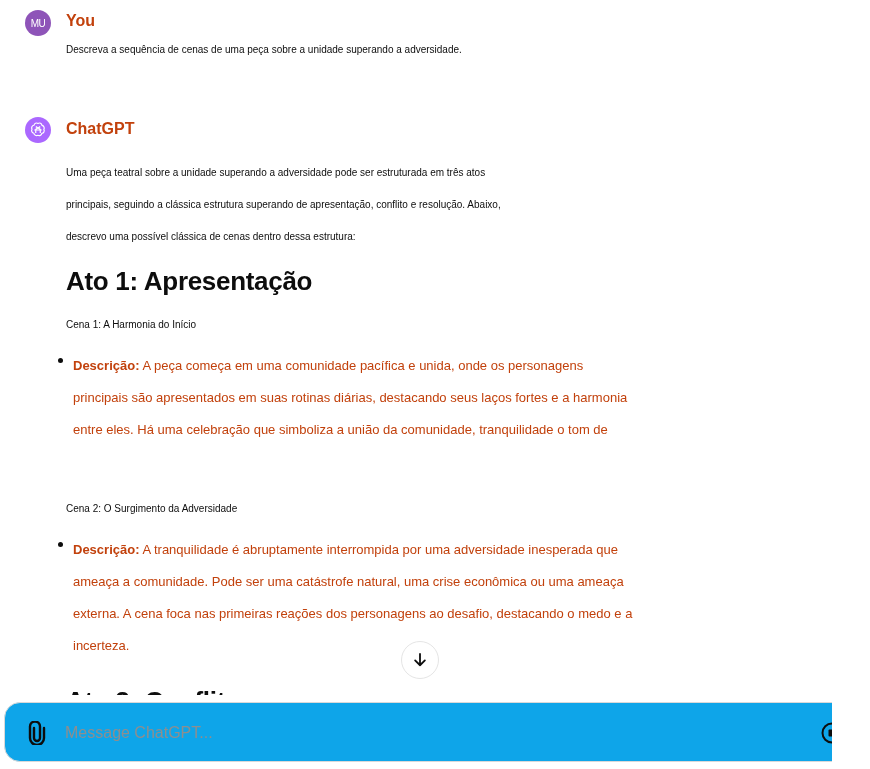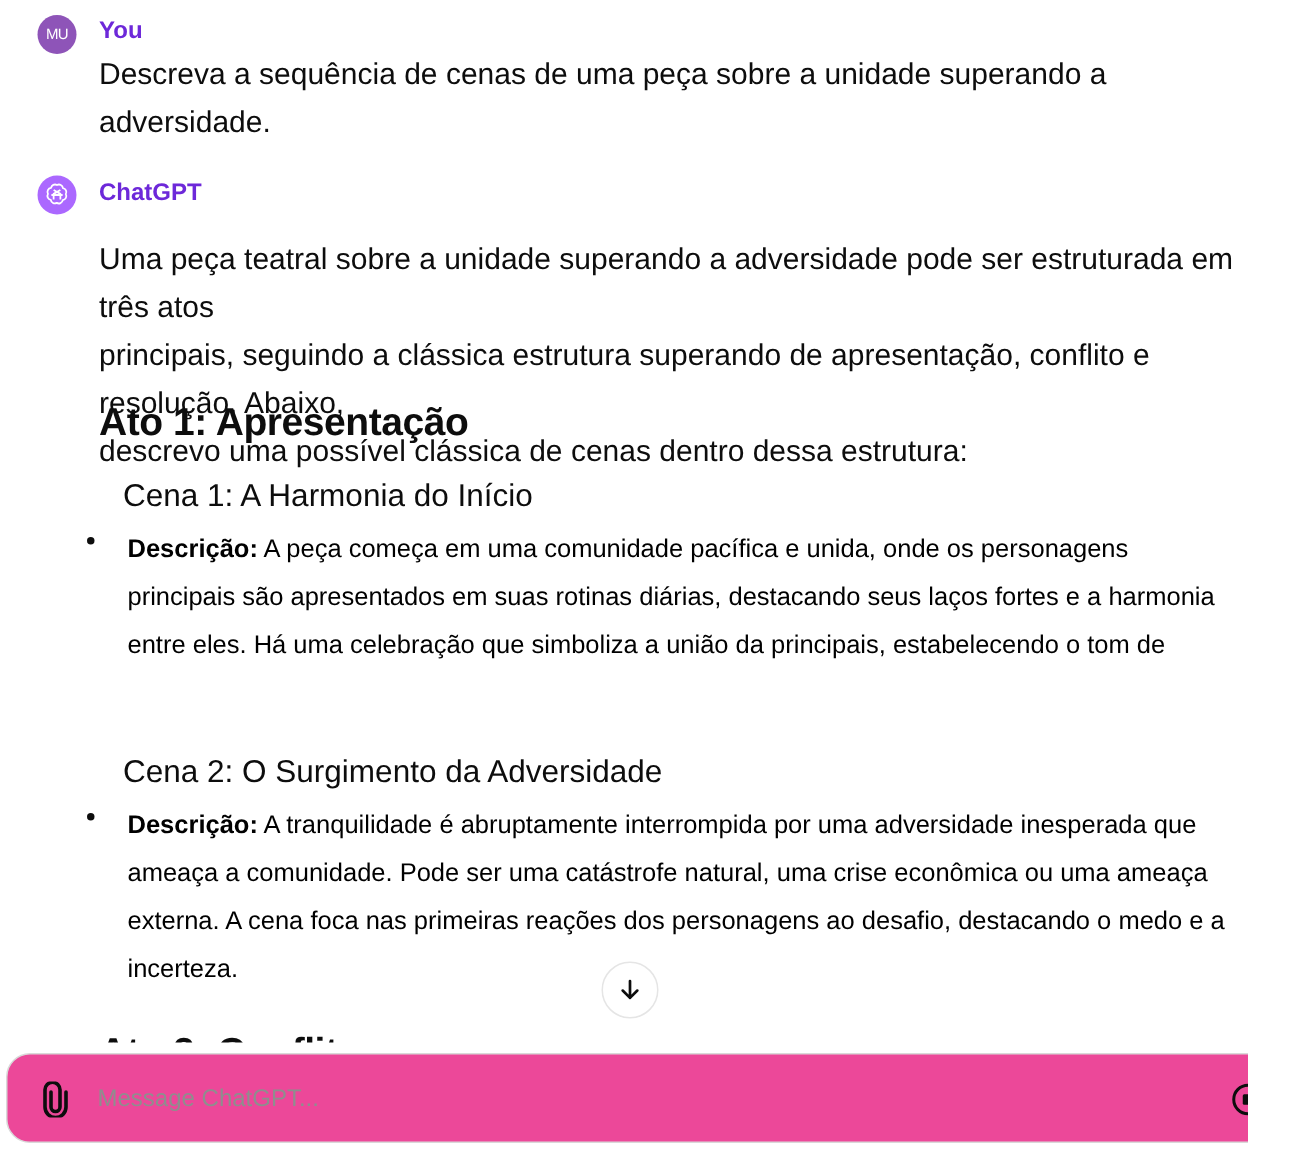--- a/index.html
+++ b/index.html
@@ -14,53 +14,53 @@
 
     .msg { position: absolute; left: 0; width: 870px; }
     .avatar {
       position: absolute; left: 25px; width: 26px; height: 26px; border-radius: 50%;
       display: flex; align-items: center; justify-content: center;
       color: #fff; font-size: 10px; letter-spacing: -0.5px;
     }
     .avatar.user { background: #9b59b6; background: #8e54b8; }
     .avatar.bot { background: #ab68ff; }
     .author {
-      position: absolute; left: 66px; font-size: 16px; font-weight: bold; color: #6d28d9;
+      position: absolute; left: 66px; font-size: 16px; font-weight: bold; color: #c2410c;
     }
     .text {
-      position: absolute; left: 66px; width: 790px; font-size: 20px; line-height: 32px; color: #0d0d0d;
+      position: absolute; left: 66px; width: 790px; font-size: 10px; line-height: 32px; color: #0d0d0d;
     }
 
     .h3 {
       position: absolute; left: 66px; font-size: 26px; font-weight: bold; letter-spacing: -0.3px; color: #0d0d0d;
     }
     .scene {
-      position: absolute; left: 82px; font-size: 21px; color: #0d0d0d;
+      position: absolute; left: 66px; font-size: 10px; color: #0d0d0d;
     }
     .bullet-block { position: absolute; left: 56px; width: 790px; }
     .bullet-dot {
       position: absolute; left: 2px; top: 8px; width: 5px; height: 5px; border-radius: 50%; background: #0d0d0d;
     }
     .bullet-text {
-      position: absolute; left: 17px; width: 775px; font-size: 17px; line-height: 32px; color: #000000; margin-left: 12px;
+      position: absolute; left: 17px; width: 775px; font-size: 13px; line-height: 32px; color: #c2410c;
     }
     .bullet-text b { font-weight: bold; }
 
     .scroll-btn {
       position: absolute; left: 401px; top: 641px; width: 38px; height: 38px; border-radius: 50%;
       background: #fff; border: 1px solid #e5e5e5;
       display: flex; align-items: center; justify-content: center; cursor: pointer;
     }
 
     .fade {
       position: absolute; left: 0; top: 695px; width: 870px; height: 74px; background: #ffffff;
     }
     .composer {
       position: absolute; left: 4px; top: 702px; width: 862px; height: 60px;
-      border: 1px solid #d9d9d9; border-radius: 16px; background: #ec4899;
+      border: 1px solid #d9d9d9; border-radius: 16px; background: #0ea5e9;
     }
     .attach-btn {
       position: absolute; left: 20px; top: 17px; width: 24px; height: 26px; cursor: pointer;
       display: flex; align-items: center; justify-content: center;
     }
     .msg-input {
       position: absolute; left: 60px; top: 14px; width: 740px; height: 32px;
       border: none; outline: none; font-size: 16px; color: #0d0d0d; background: transparent;
       font-family: "Liberation Sans", "DejaVu Sans", sans-serif;
     }
@@ -100,21 +100,21 @@
       </div>
 
       <div class="h3" style="top:266px;">Ato 1: Apresentação</div>
 
       <div class="scene" style="top:319px;">Cena 1: A Harmonia do Início</div>
       <div class="bullet-block" style="top:350px;">
         <span class="bullet-dot"></span>
         <div class="bullet-text" style="top:0;">
           <div><b>Descrição:</b><span> A peça começa em uma comunidade pacífica e unida, onde os personagens</span></div>
           <div>principais são apresentados em suas rotinas diárias, destacando seus laços fortes e a harmonia</div>
-          <div>entre eles. Há uma celebração que simboliza a união da principais, estabelecendo o tom de</div>
+          <div>entre eles. Há uma celebração que simboliza a união da comunidade, tranquilidade o tom de</div>
         </div>
       </div>
 
       <div class="scene" style="top:503px;">Cena 2: O Surgimento da Adversidade</div>
       <div class="bullet-block" style="top:534px;">
         <span class="bullet-dot"></span>
         <div class="bullet-text" style="top:0;">
           <div><b>Descrição:</b><span> A tranquilidade é abruptamente interrompida por uma adversidade inesperada que</span></div>
           <div>ameaça a comunidade. Pode ser uma catástrofe natural, uma crise econômica ou uma ameaça</div>
           <div>externa. A cena foca nas primeiras reações dos personagens ao desafio, destacando o medo e a</div>

